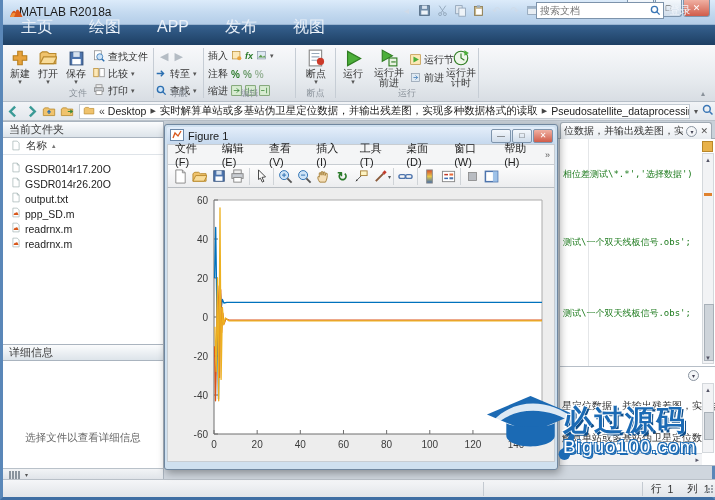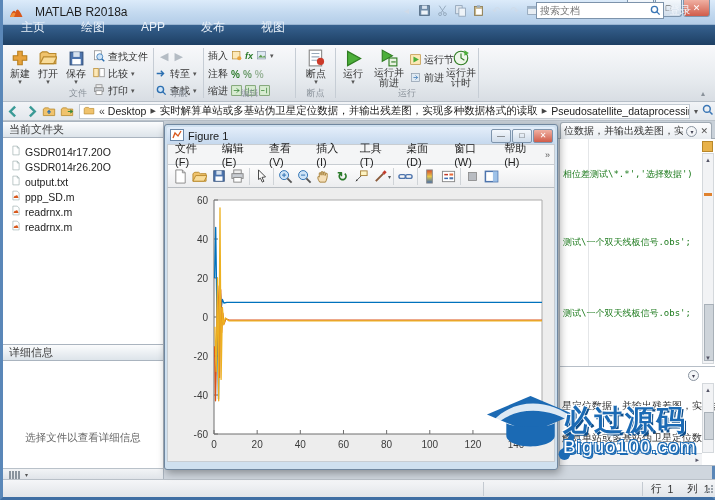--- a/index.html
+++ b/index.html
@@ -7,21 +7,21 @@
   .abs{position:absolute;}
   .win-root{position:absolute;inset:0;background:#cfd6de;border-left:3px solid #5a87b8;border-right:3px solid #5a87b8;border-bottom:3px solid #3f6ea3;box-sizing:border-box;}
   
   .titlebar{left:0;top:0;width:715px;height:25px;background:linear-gradient(#dcebfa,#c3d9ef 55%,#b3cde8);border-bottom:1px solid #98b4d2;display:flex;align-items:center;box-sizing:border-box;}
   .titlebar .ttl{font-size:12px;color:#1c1c1c;margin-left:6px;}
   .winbtns{position:absolute;right:8px;top:0;display:flex;}
   .winbtn{width:27px;height:17px;border:1px solid #7e95ad;border-top:none;background:linear-gradient(#f4f8fc,#cfdcea);font-size:9px;color:#333;display:flex;align-items:center;justify-content:center;border-radius:0 0 3px 3px;margin-left:1px;box-sizing:border-box;}
   .winbtn.close{background:linear-gradient(#f0b0a2,#d05c4a);color:#fff;}
   
   .tabstrip{left:0;top:25px;width:715px;height:20px;background:linear-gradient(#36618f,#1d3f63);display:flex;align-items:flex-end;}
-  .mtab{height:28px;line-height:20px;padding:0 18px;font-size:12px;color:#e9f0f8;text-align:center;}
+  .mtab{height:28px;line-height:20px;padding:0 18px;font-size:16px;color:#e9f0f8;text-align:center;}
   .mtab.active{background:linear-gradient(#fdfefe,#dde3e9);color:#222;border-radius:4px 4px 0 0;border:1px solid #8fa3b8;border-bottom:none;box-sizing:border-box;}
   .qa{position:absolute;left:396px;top:2px;height:16px;display:flex;align-items:center;gap:3px;}
   .qa .qicon{width:15px;height:15px;display:flex;align-items:center;justify-content:center;font-size:10px;color:#cfdae8;}
   .searchbox{position:absolute;left:533px;top:2px;width:126px;height:15px;background:#fff;border:1px solid #7d93ab;display:flex;align-items:center;}
   .searchbox input{border:none;outline:none;flex:1;font-size:10px;padding:0 3px;color:#444;font-family:"Liberation Sans",sans-serif;background:transparent;width:100px;}
   .login{position:absolute;left:666px;top:3px;font-size:11px;color:#f0f4fa;}
   
   .ribbon{left:0;top:45px;width:715px;height:57px;background:linear-gradient(#f8f9fb,#e7ebef 60%,#d8dde3);border-bottom:1px solid #b6bec7;box-sizing:border-box;}
   .rgroup{position:absolute;top:0;height:56px;}
   .rgdiv{position:absolute;top:3px;width:1px;height:50px;background:#c6cdd5;}
@@ -103,21 +103,21 @@
 
 <div class="win-root">
 
   <div class="abs titlebar">
     <span class="abs" style="left:6px;top:5px">
       <svg width="15" height="14" viewBox="0 0 15 14">
           <path d="M1 12 Q4 3 6.5 7 Q8.5 0 13.5 12 Z" fill="#d8571b"></path>
           <path d="M1 12 Q4 6 6.5 8.5 L5 12 Z" fill="#f2913d"></path>
         </svg>
     </span>
-    <span class="ttl" style="margin-left:32px">MATLAB R2018a</span>
+    <span class="ttl" style="margin-left:16px">MATLAB R2018a</span>
     <div class="winbtns">
       <div class="winbtn">—</div>
       <div class="winbtn">□</div>
       <div class="winbtn close">✕</div>
     </div>
   </div>
 
   <div class="abs tabstrip">
     <div class="mtab">主页</div>
     <div class="mtab">绘图</div>
@@ -412,20 +412,27 @@
           </svg></span>
     </div>
   </div>
 
   <div class="abs" style="left:0;top:121px;width:161px;height:17px">
     <div class="panelhdr">
         <span>当前文件夹</span>
       </div>
   </div>
   <div class="abs leftA" style="top:138px;height:206px">
+    <div class="filehdr">
+      <span><svg width="10" height="11" viewBox="0 0 16 16">
+            <path d="M3 1h7l3 3v11H3z" fill="#fff" stroke="#9aa"></path>
+          </svg></span>
+      <span>名称</span>
+      <span style="font-size:7px;color:#777">▴</span>
+    </div>
     <div style="height:6px"></div>
     <div class="filerow">
       <span><svg width="10" height="11" viewBox="0 0 16 16">
             <path d="M3 1h7l3 3v11H3z" fill="#fff" stroke="#9aa"></path>
             <path d="M10 1v3h3" fill="none" stroke="#9aa"></path>
           </svg></span>
       <span>GSDR014r17.20O</span>
     </div>
     <div class="filerow">
       <span><svg width="10" height="11" viewBox="0 0 16 16">

